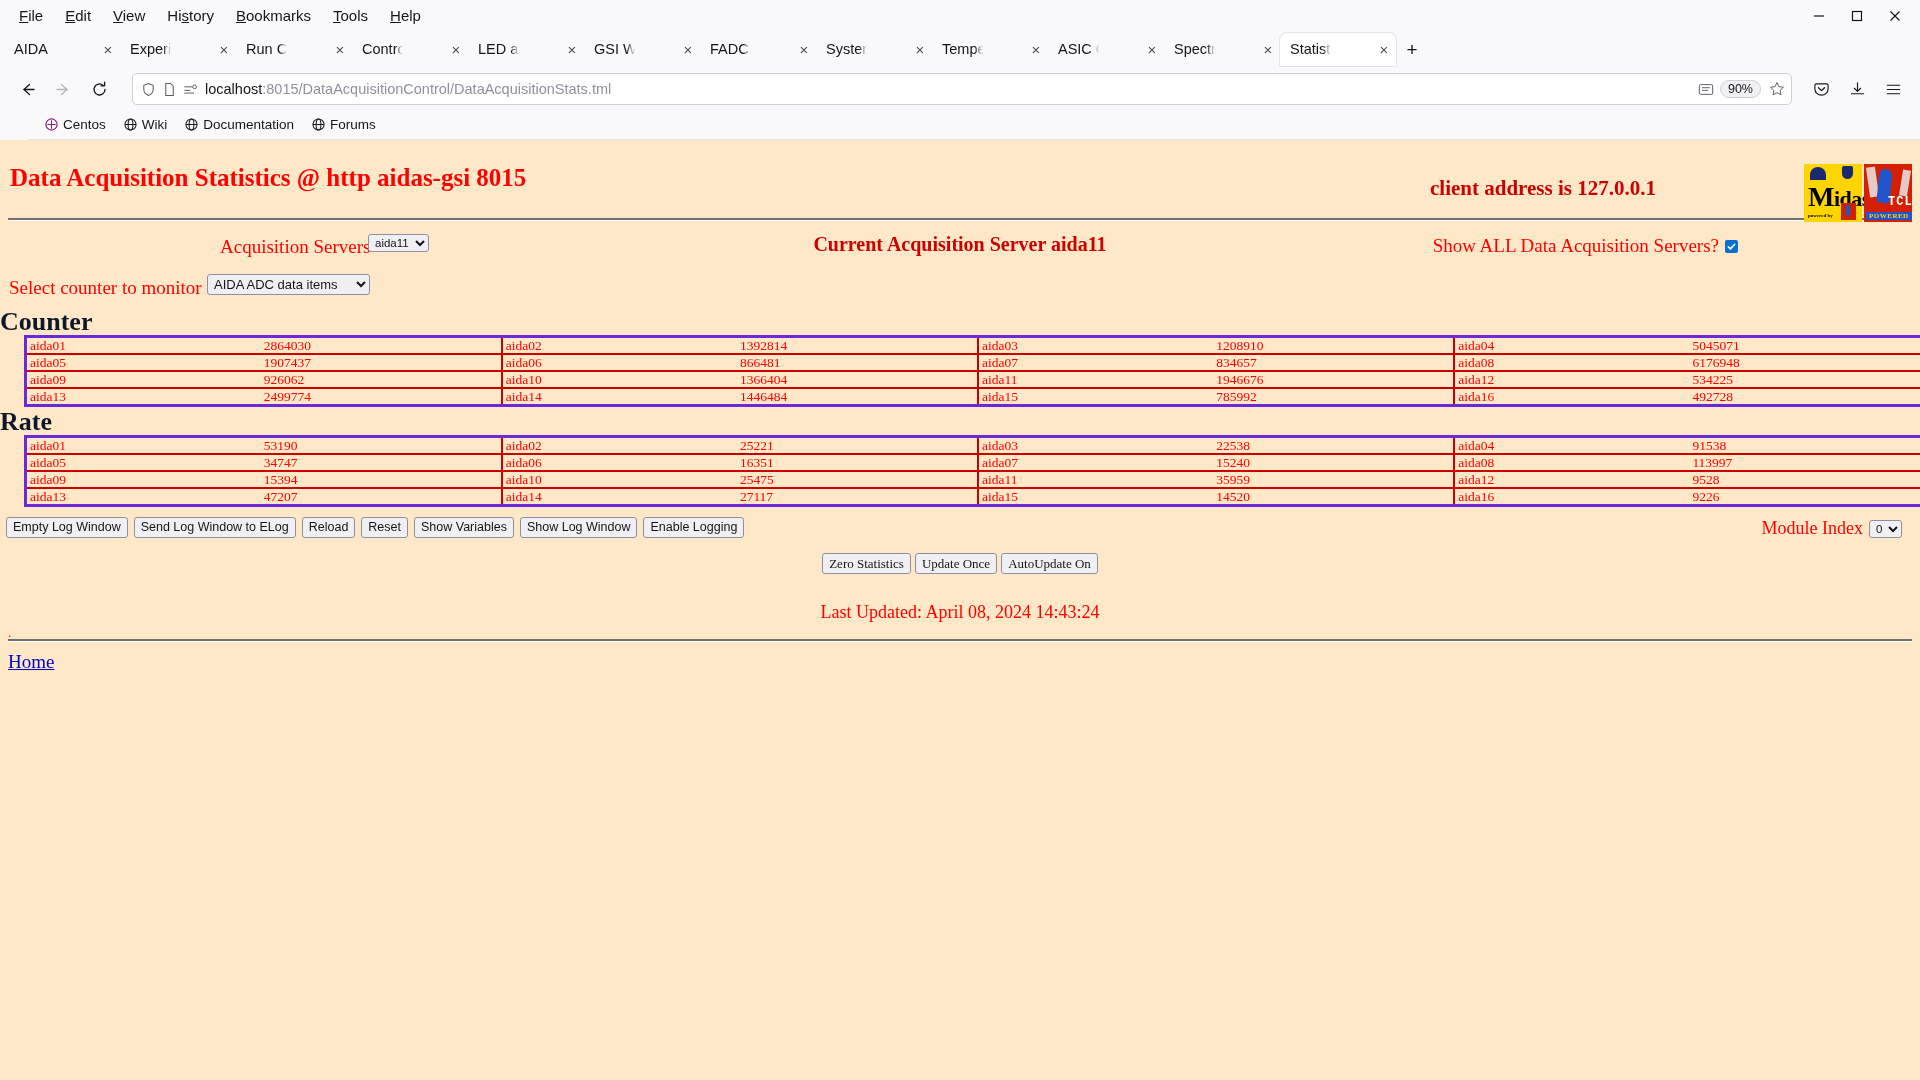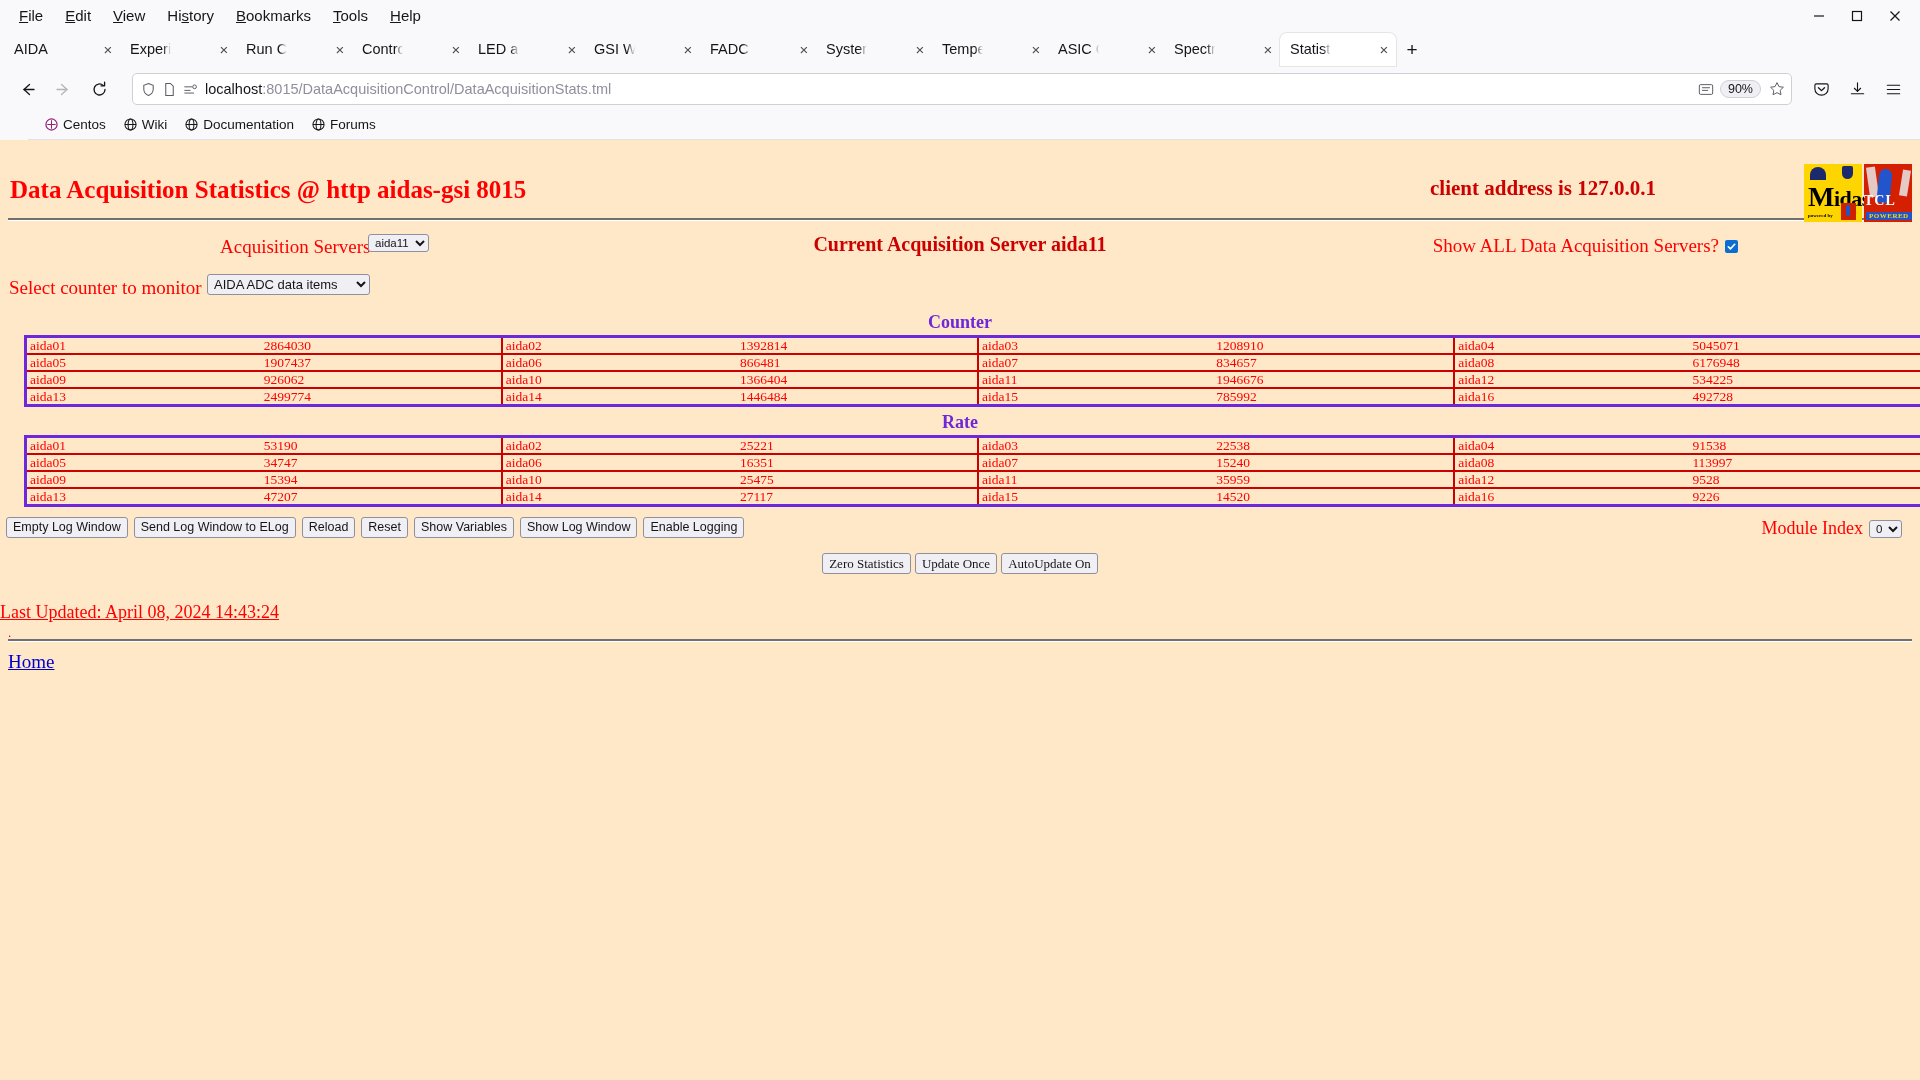--- a/index.html
+++ b/index.html
@@ -179,21 +179,20 @@
     align-items: flex-start;
     padding: 24px 10px 0 10px;
     height: 78px;
     position: relative;
   }
   .hdr-title {
     font-family: "Liberation Serif", serif;
     font-weight: bold;
     font-size: 25px;
     color: #ff0000;
-    margin-top: 12px;
     margin-left: 0px;
   }
   .hdr-client {
     position: absolute;
     left: 1430px;
     top: 36px;
     font-family: "Liberation Serif", serif;
     font-weight: bold;
     font-size: 21px;
     color: #cc0000;
@@ -256,23 +255,24 @@
   }
   .logo-tcl .sw1 {
     position:absolute; left:4px; top:3px; width:9px;height:30px;
     background:#e8e8e8; transform:rotate(-8deg); opacity:.85;
   }
   .logo-tcl .sw2 {
     position:absolute; right:3px; top:6px; width:8px;height:26px;
     background:#e8e8e8; transform:rotate(9deg); opacity:.85;
   }
   .logo-tcl .tcl-text {
-    position: absolute; left: 0; bottom: 13px;
-    font-size: 14px; font-weight: bold; color: #fff;
+    position: absolute; left: 24px; bottom: 13px;
+    font-size: 12px; font-weight: bold; color: #fff;
     letter-spacing: 1px;
+    font-family: Liberation Mono, monospace;
   }
   .logo-tcl .pow-text {
     position: absolute; left: 2px; bottom: 2px;
     font-size: 7px; font-weight: bold; color: #ffd500;
     background: #2255cc;
     padding: 0 3px;
     letter-spacing: 0.5px;
   }
 
   hr.rule {
@@ -323,24 +323,24 @@
     font-size: 13px;
     background: #f0f0f4;
     border: 1px solid #8f8f9d;
     border-radius: 3px;
     padding: 1px 2px;
     color: #15141a;
   }
   select.sm { font-size: 11.5px; }
 
   .tbl-title {
-    text-align: center;
-    font-size: 18px;
+    text-align: left;
+    font-size: 26px;
     font-weight: bold;
-    color: #6d28d9;
+    color: #0f172a;
     font-family: "Liberation Serif", serif;
     margin: 4px 0 2px 0;
     line-height: 22px;
   }
   table.stats {
     width: calc(100% - 12px);
     margin: 0 24px;
     border-collapse: collapse;
     border: 3px solid #6d28d9;
     table-layout: fixed;
@@ -387,26 +387,25 @@
     display: flex; align-items: center; gap: 6px;
     font-family: "Liberation Serif", serif;
   }
   .center-btns {
     display: flex;
     justify-content: center;
     gap: 4px;
     margin-top: 15px;
   }
   .last-updated {
-    text-align: left;
+    text-align: center;
     margin-top: 28px;
     font-size: 18px;
     color: #ff0000;
     font-family: "Liberation Serif", serif;
-    text-decoration: underline;
   }
   .dot-line {
     font-size: 13px; color: #ff0000;
     padding-left: 8px;
     margin-top: 6px;
     line-height: 8px;
   }
   hr.rule2 {
     border: none;
     border-top: 2px solid #707070;

